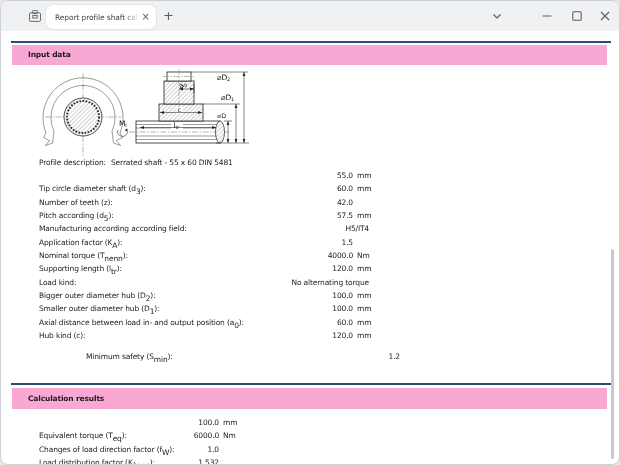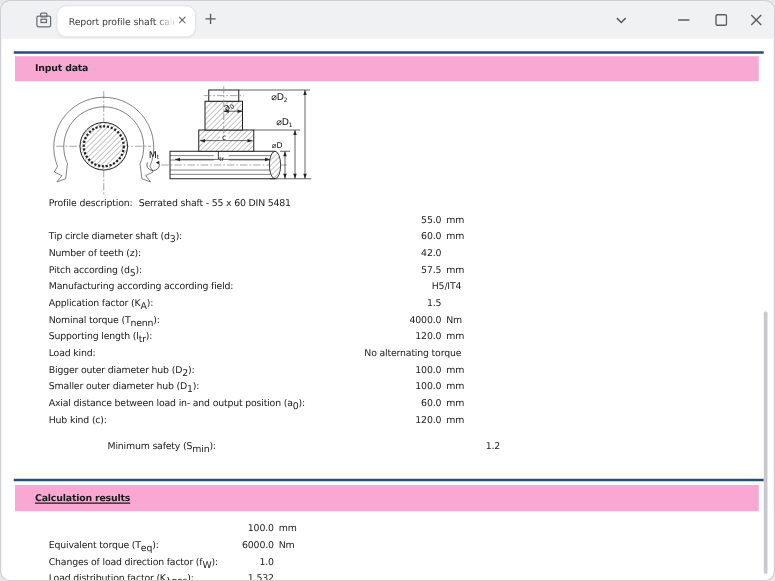--- a/index.html
+++ b/index.html
@@ -268,21 +268,21 @@
     <span class="unit">mm</span>
   </div>
       </div>
 
     <div class="safety-row">
       <span class="lbl"><span>Minimum safety (S</span><sub>min</sub><span>):</span></span>
       <span class="num">1.2</span>
     </div>
 
     <div class="rule" style="top:382px;"></div>
-    <div class="secbar" style="top:387px; height:21px; line-height:21px;text-decoration:underline;">Calculation results</div>
+    <div class="secbar" style="top:387px; height:21px; line-height:21px;">Calculation results</div>
 
     <div class="rows calc">
         <div class="row">
     <span class="num">100.0</span>
     <span class="unit">mm</span>
   </div>
         <div class="row">
     <span class="lbl"><span class="pre">Equivalent torque (T</span><sub class="sub">eq</sub><span class="post">):</span></span>
     <span class="num">6000.0</span>
     <span class="unit">Nm</span>

